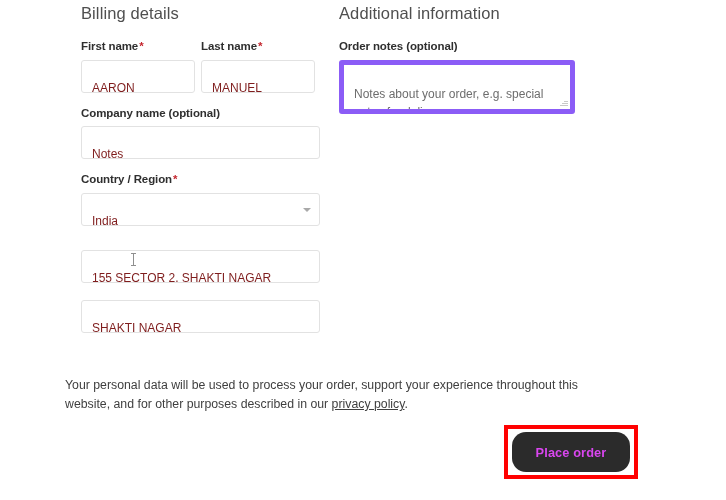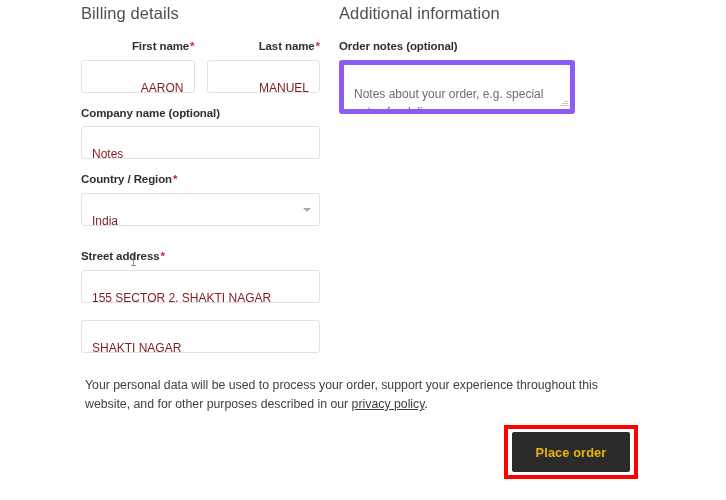--- a/index.html
+++ b/index.html
@@ -68,22 +68,21 @@
     font-size: 12px;
     font-family: "Liberation Sans", sans-serif;
     padding: 12px 10px;
     line-height: 31px;
     white-space: nowrap;
     overflow: hidden;
   }
 
   .row2 {
     display: flex;
-    gap: 12px;
-    text-align: right;
+    gap: 6px;
   }
   .row2 > div { width: 114px; }
 
   .fieldblock { margin-bottom: 14px; }
 
   
   .selectwrap { position: relative; }
   .selectwrap .arrow {
     position: absolute;
     right: 9px;
@@ -125,21 +124,21 @@
     background: #c9c9c9;
     height: 1px;
   }
   .grip i:nth-child(1){ bottom: 1px; width: 8px; }
   .grip i:nth-child(2){ bottom: 3px; width: 6px; }
   .grip i:nth-child(3){ bottom: 5px; width: 4px; }
 
   
   .privacy {
     position: absolute;
-    left: 85px;
+    left: 65px;
     top: 376px;
     width: 548px;
     font-size: 12.3px;
     line-height: 19px;
     color: #3f3f3f;
   }
   .privacy a {
     color: #3f3f3f;
     text-decoration: underline;
   }
@@ -156,22 +155,22 @@
     background: #ffffff;
   }
   .btn {
     position: absolute;
     left: 512px;
     top: 432px;
     width: 118px;
     height: 40px;
     background: #2b2b2b;
     border: none;
-    border-radius: 2px;
-    color: #eab308;
+    border-radius: 14px;
+    color: #d946ef;
     font-family: "Liberation Sans", sans-serif;
     font-size: 12.8px;
     font-weight: 700;
     letter-spacing: .1px;
     cursor: pointer;
     display: flex;
     align-items: center;
     justify-content: center;
   }
 
@@ -230,23 +229,20 @@
       <div class="field-label">
         <span>Country / Region</span><span class="req">*</span>
       </div>
       <div class="selectwrap">
         <div class="inp">India</div>
         <span class="arrow"></span>
       </div>
     </div>
 
     <div class="fieldblock" style="margin-top:24px;">
-      <div class="field-label">
-        <span>Street address</span><span class="req">*</span>
-      </div>
       <div class="inp">155 SECTOR 2, SHAKTI NAGAR</div>
       <div class="inp" style="margin-top:17px;">SHAKTI NAGAR</div>
     </div>
 
   </div>
 
   <div class="col-right">
 
     <div class="section-title">Additional information</div>
 

